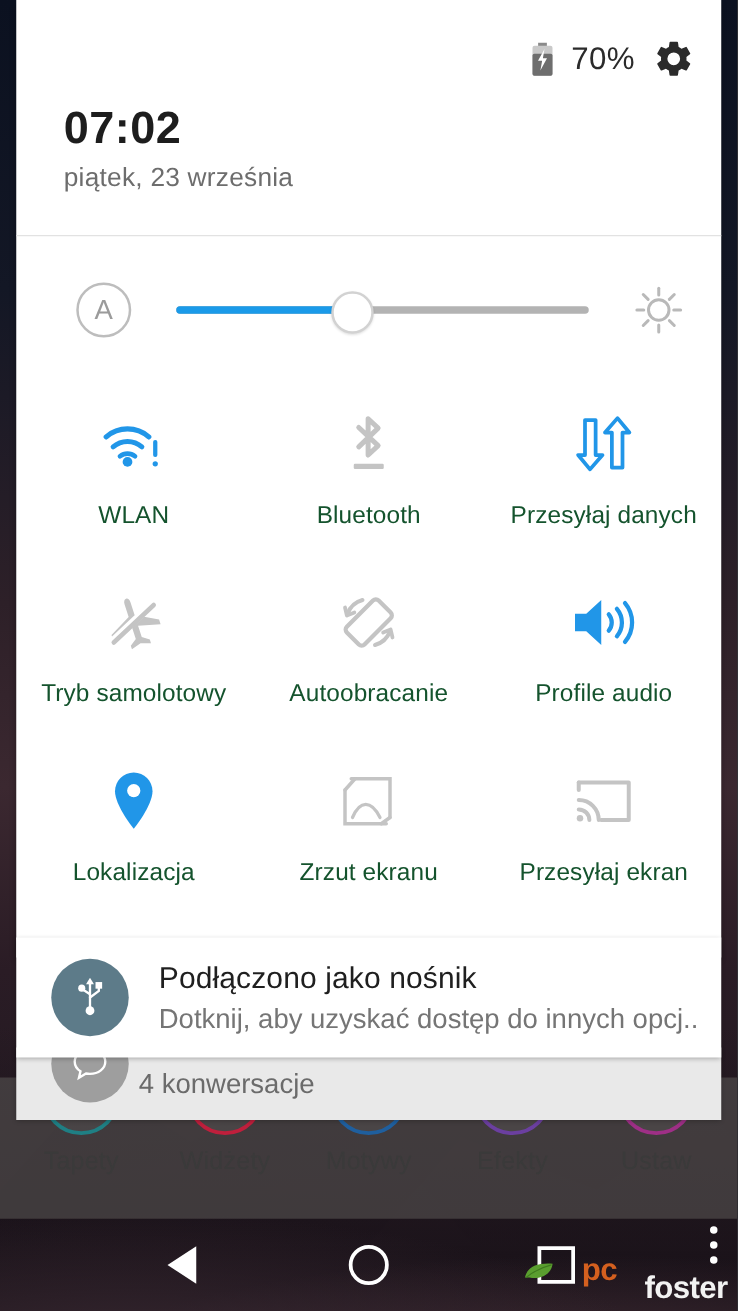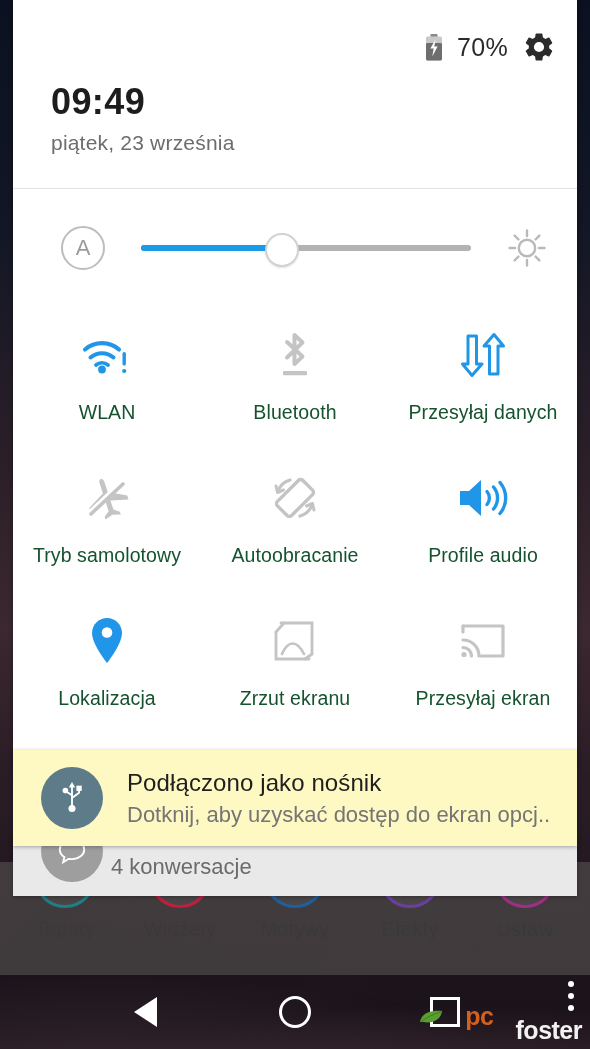--- a/index.html
+++ b/index.html
@@ -226,21 +226,21 @@
     text-align: center;
     letter-spacing: .1px;
     white-space: nowrap;
   }
 
   
   .notif-card {
     position: absolute;
     left: 13px;
     width: 564px;
-    background: #fef9c3;
+    background: #ffffff;
     box-shadow: 0 1px 4px rgba(0,0,0,0.3);
     display: flex;
     align-items: center;
     box-sizing: border-box;
   }
   .notif-primary {
     top: 750px;
     height: 96px;
     padding: 0 20px 0 28px;
     z-index: 3;
@@ -390,21 +390,21 @@
             <path d="M10.6 5.2 L5.4 14.6 L8.7 14.6 L7.3 22.4 L12.6 12.6 L9.3 12.6 Z" fill="#ffffff"></path>
           </svg>
         </span>
         <span class="battery-pct">70%</span>
         <span class="gear-btn">
           <svg viewBox="0 0 24 24" width="34" height="34">
             <path fill="#2b2b2b" d="M19.14 12.94c.04-.3.06-.61.06-.94s-.02-.64-.07-.94l2.03-1.58a.49.49 0 0 0 .12-.61l-1.92-3.32a.49.49 0 0 0-.59-.22l-2.39.96a7.03 7.03 0 0 0-1.62-.94l-.36-2.54a.48.48 0 0 0-.48-.41h-3.84a.48.48 0 0 0-.47.41l-.36 2.54c-.59.24-1.13.57-1.62.94l-2.39-.96a.48.48 0 0 0-.59.22L2.74 8.87c-.12.21-.08.47.12.61l2.03 1.58c-.05.3-.09.63-.09.94s.02.64.07.94L2.84 14.52a.49.49 0 0 0-.12.61l1.92 3.32c.12.22.37.29.59.22l2.39-.96c.5.38 1.03.7 1.62.94l.36 2.54c.05.24.24.41.48.41h3.84c.24 0 .44-.17.47-.41l.36-2.54c.59-.24 1.13-.56 1.62-.94l2.39.96c.22.08.47 0 .59-.22l1.92-3.32a.49.49 0 0 0-.12-.61l-2-1.58zM12 15.6A3.6 3.6 0 1 1 12 8.4a3.6 3.6 0 0 1 0 7.2z"></path>
           </svg>
         </span>
       </div>
-      <div class="clock">09:49</div>
+      <div class="clock">07:02</div>
       <div class="date">piątek, 23 września</div>
     </div>
 
     <div class="brightness-row">
       <div class="auto-brightness">
         <span>A</span>
       </div>
       <div class="slider">
         <div class="slider-track"></div>
         <div class="slider-fill" id="sfill" style="width: 42%; background: rgb(26, 154, 233);"></div>
@@ -566,21 +566,21 @@
           <path d="M17 16 L9.5 11"></path>
         </g>
         <path d="M17 1 L20.6 7 L13.4 7 Z" fill="#ffffff"></path>
         <circle cx="17" cy="31" r="4" fill="#ffffff"></circle>
         <rect x="22" y="5" width="6" height="6" fill="#ffffff"></rect>
         <circle cx="9.5" cy="10.5" r="3.2" fill="#ffffff"></circle>
       </svg>
     </div>
     <div class="notif-text">
       <div class="notif-title">Podłączono jako nośnik</div>
-      <div class="notif-sub">Dotknij, aby uzyskać dostęp do ekran opcj..</div>
+      <div class="notif-sub">Dotknij, aby uzyskać dostęp do innych opcj..</div>
     </div>
   </div>
 
   <div class="navbar">
     <div class="nav-btn">
         <span class="nav-back"></span>
       </div>
     <div class="nav-btn">
         <span class="nav-home"></span>
       </div>

